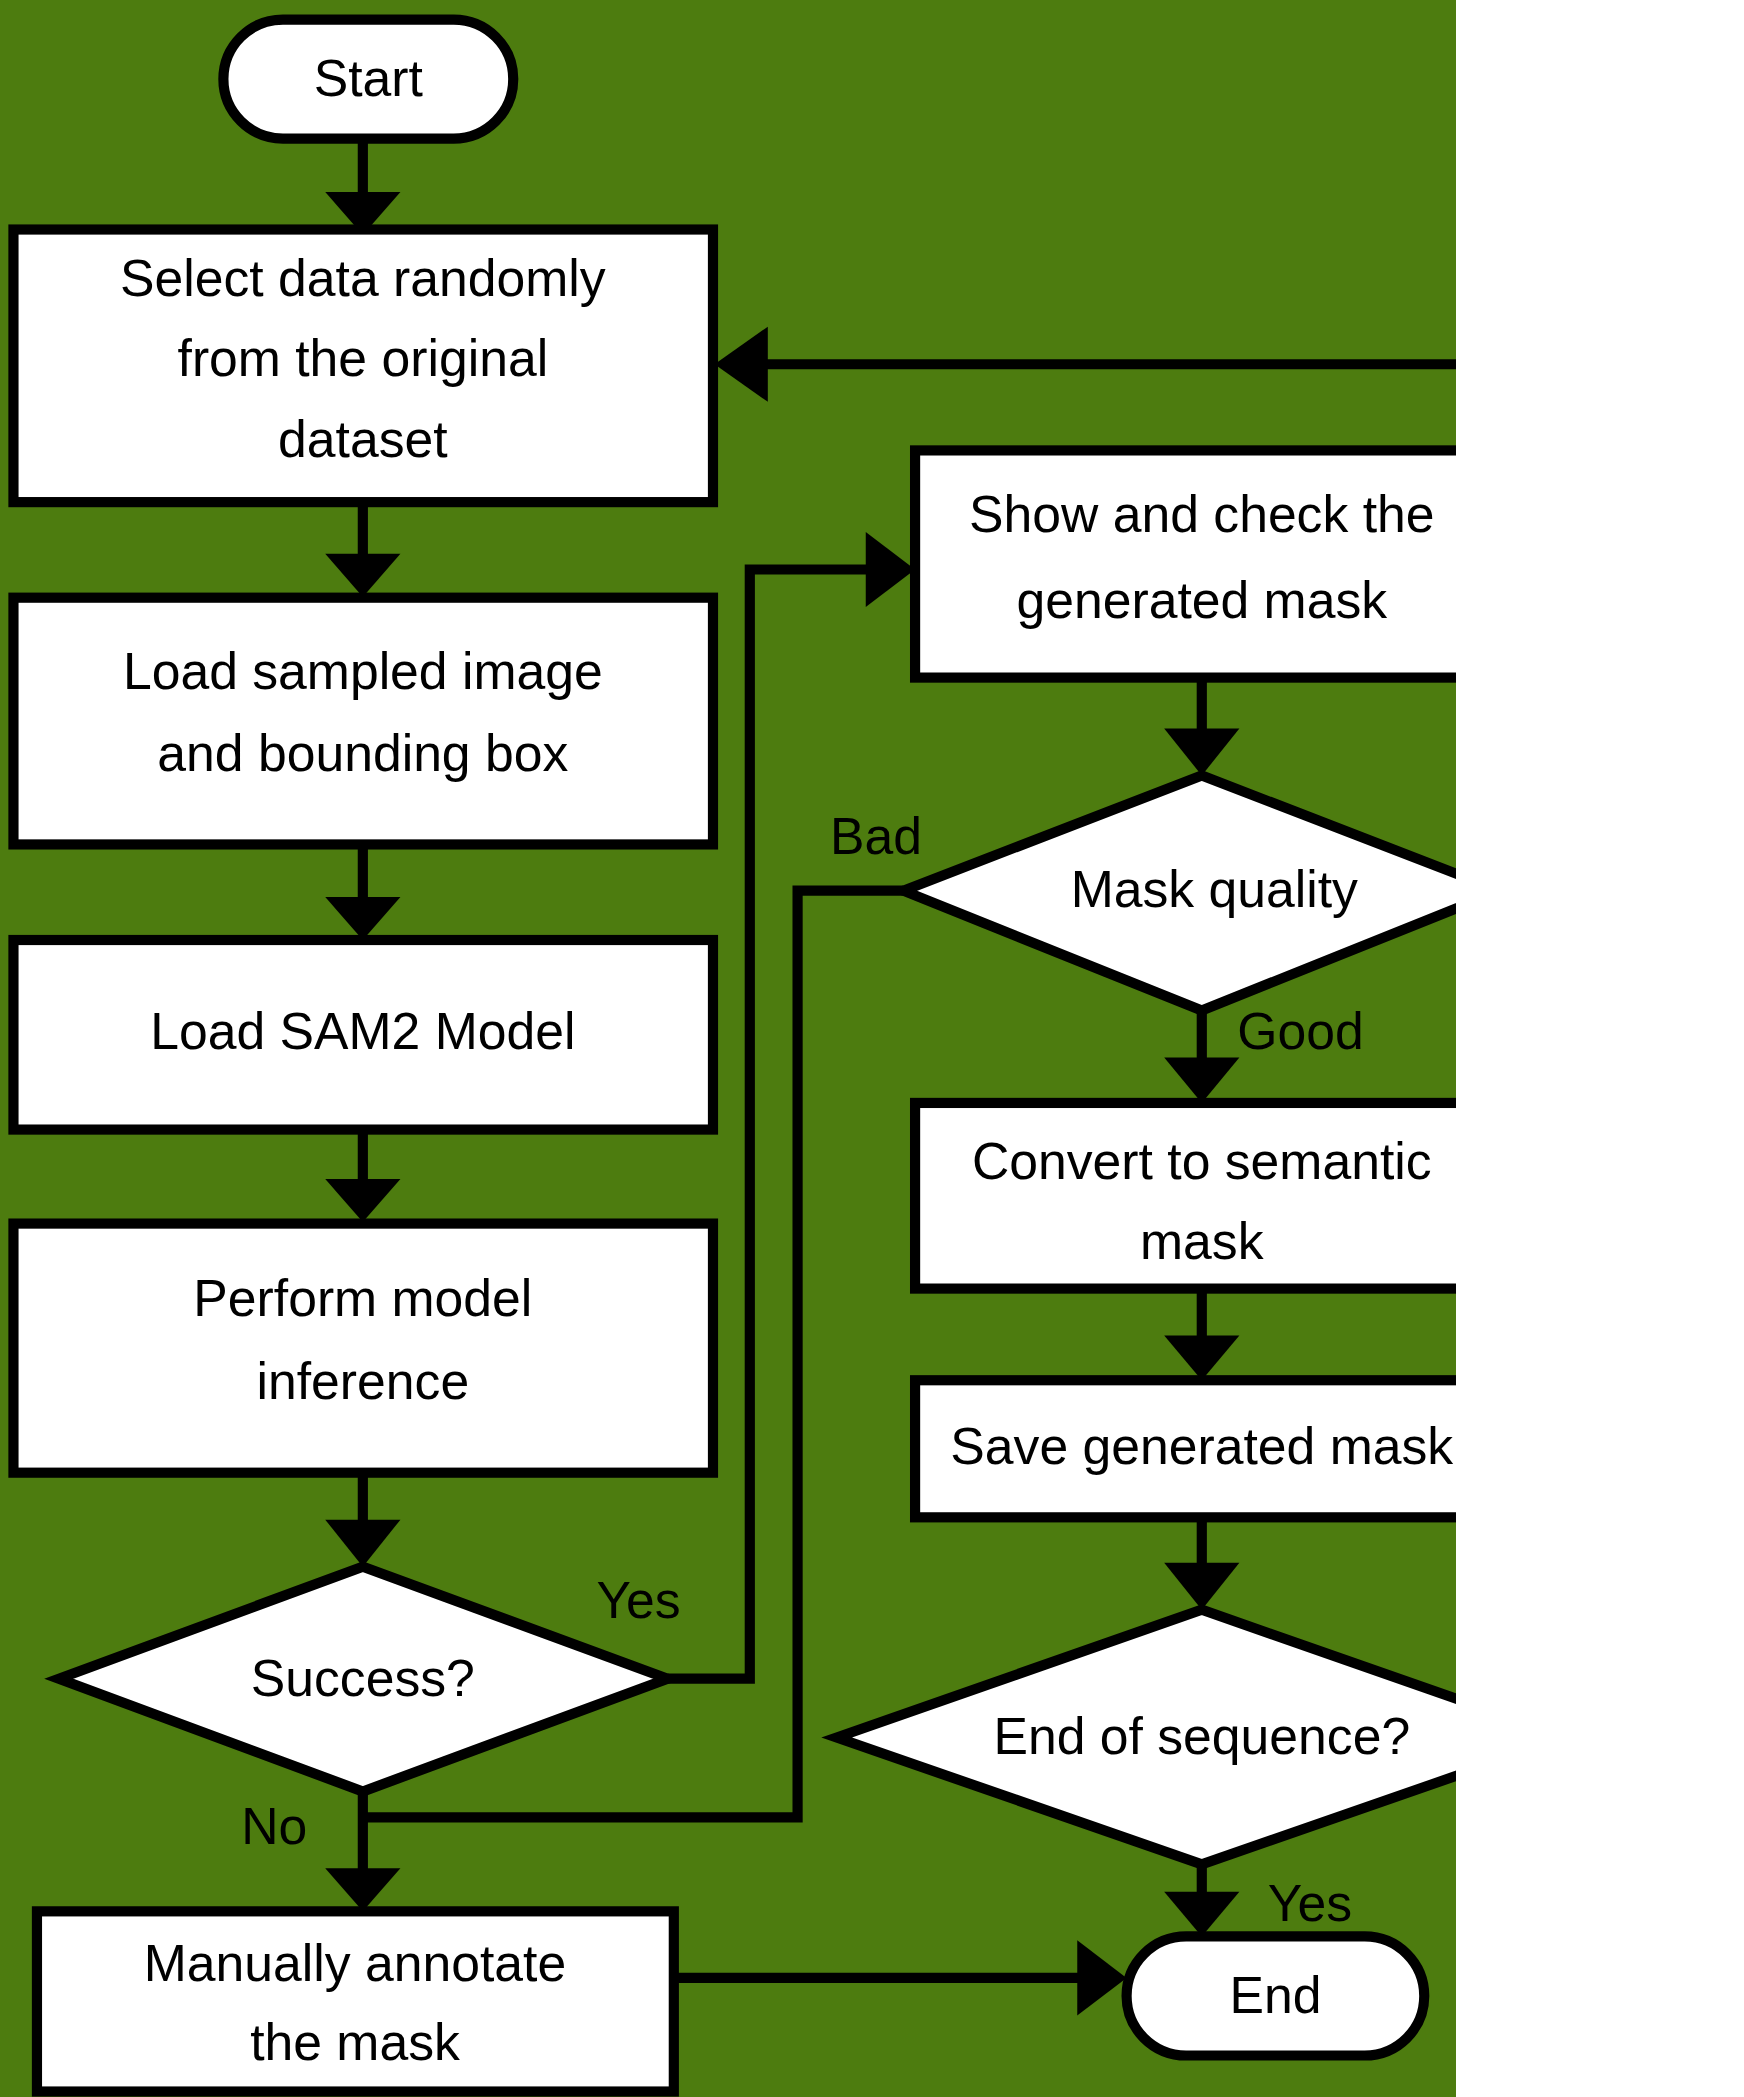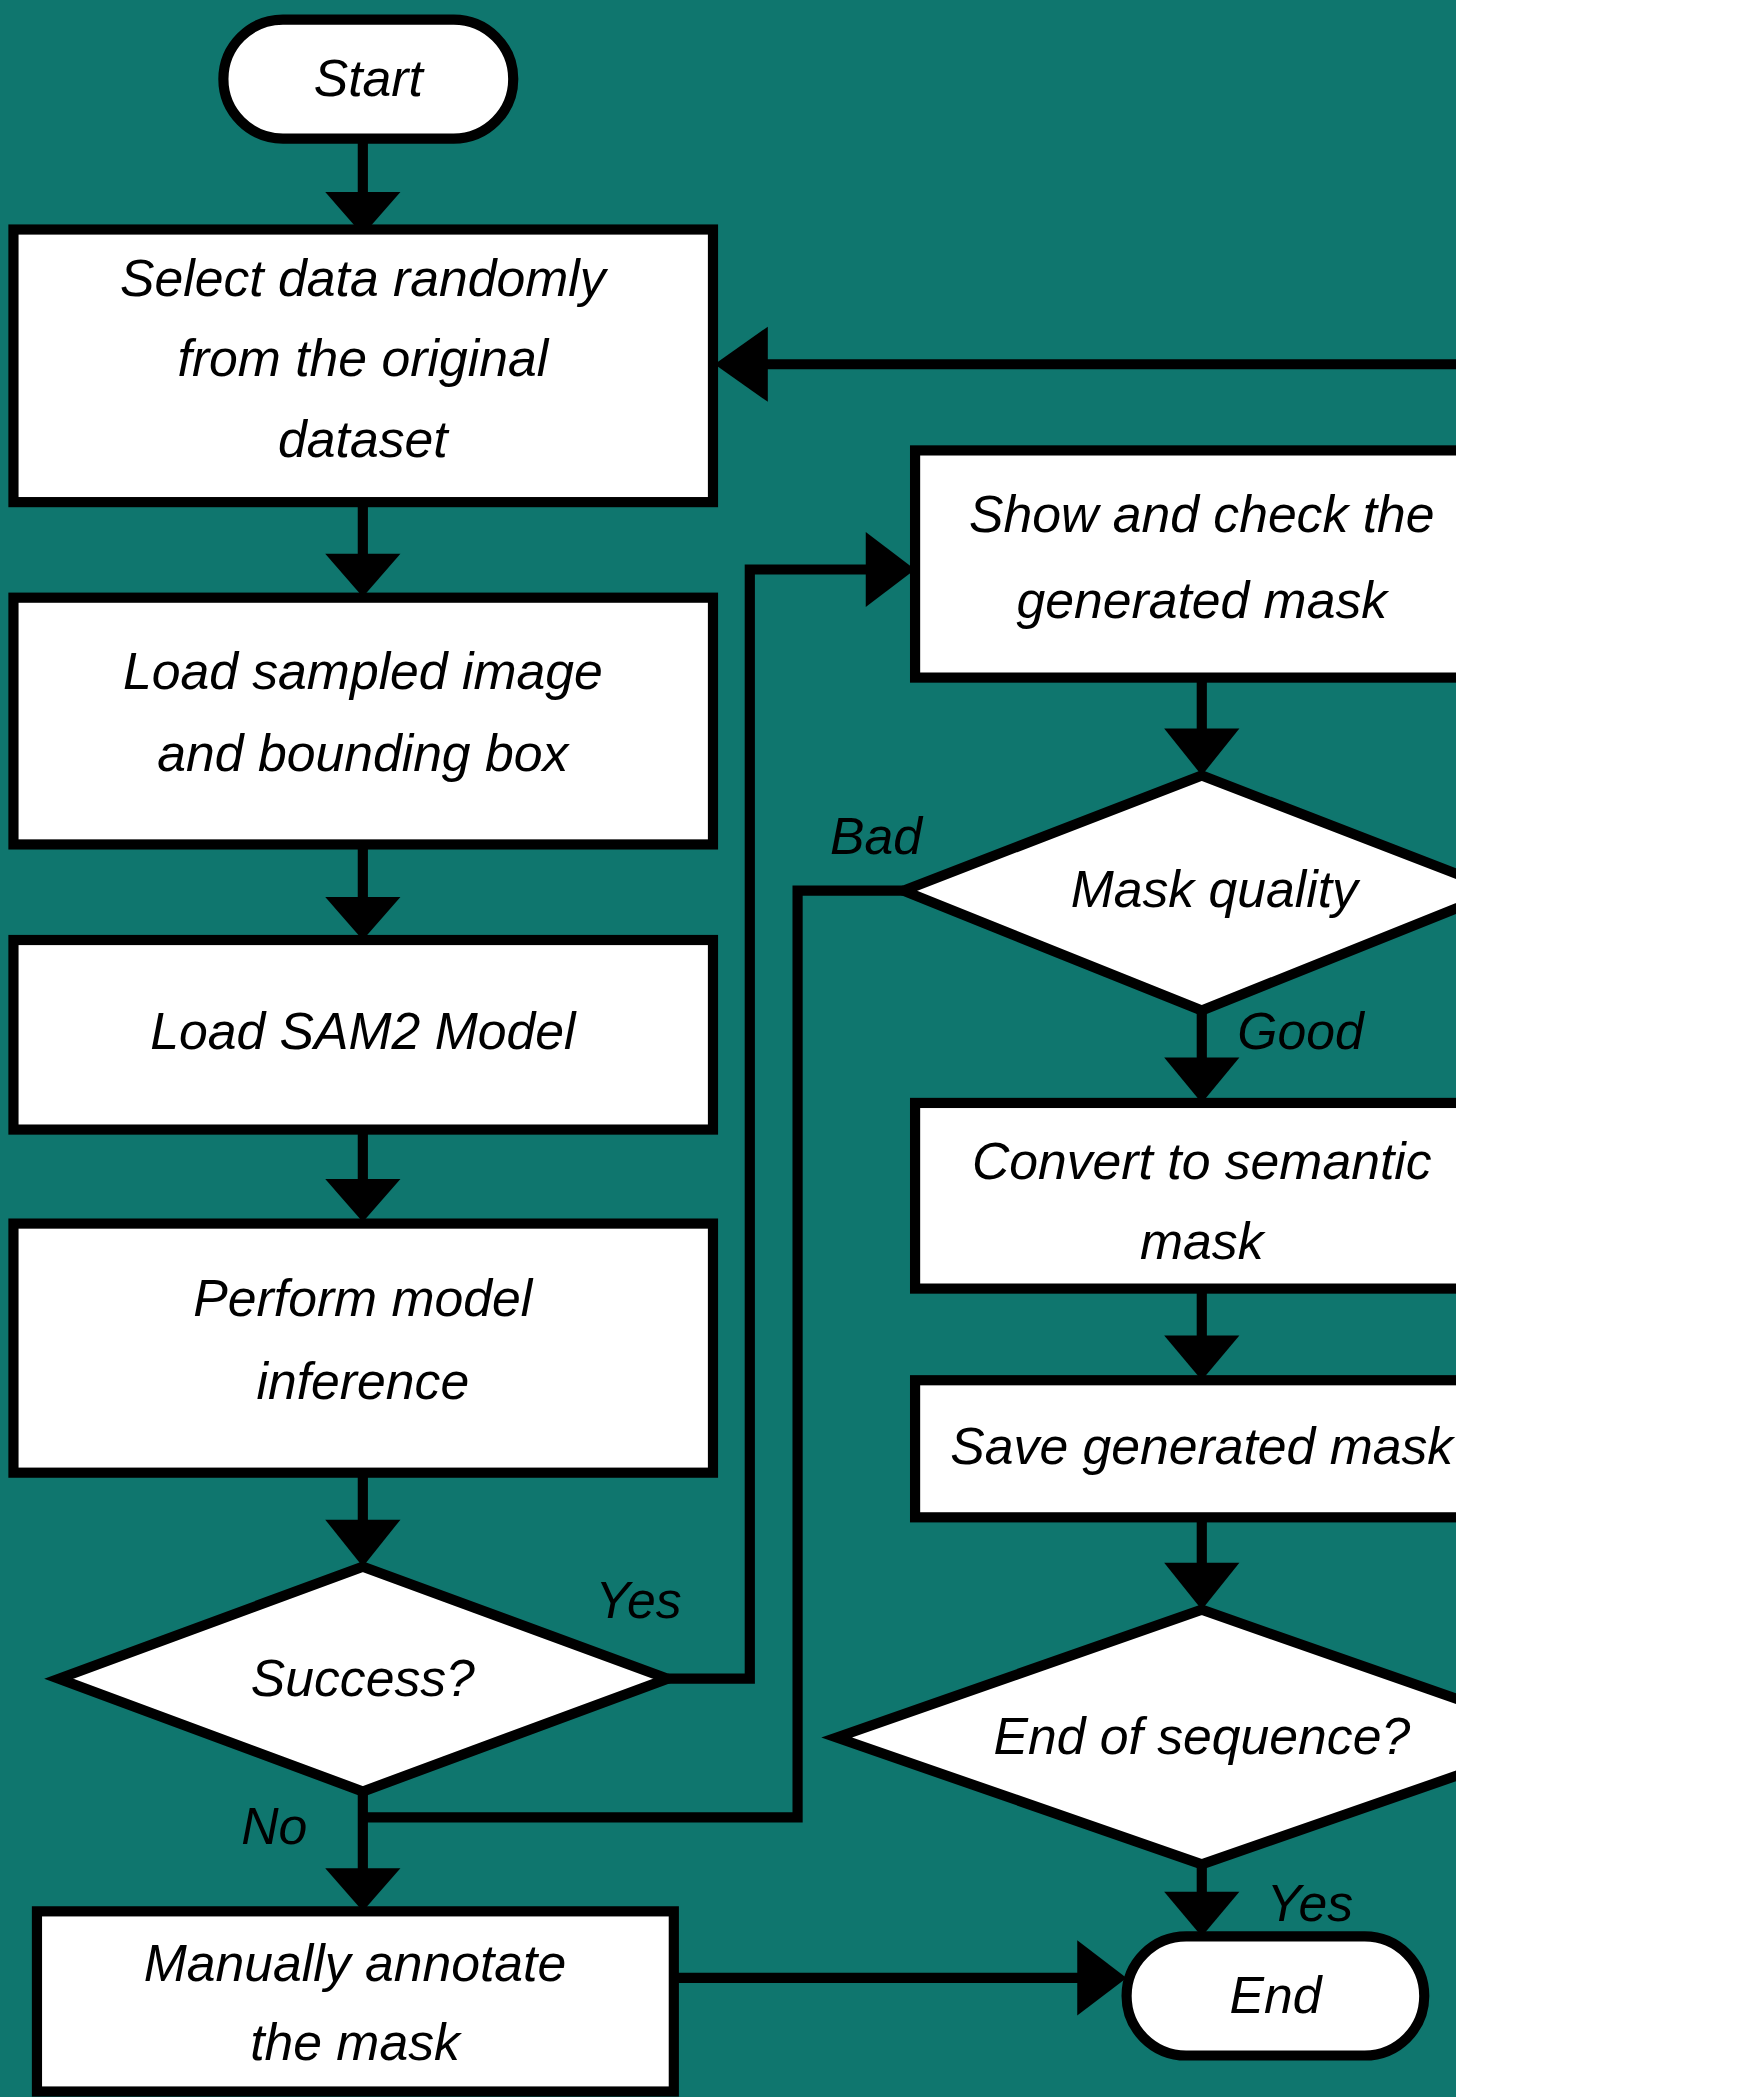--- a/index.html
+++ b/index.html
@@ -7,23 +7,22 @@
     padding: 0;
     background: #ffffff;
   }
   body {
     font-family: "Liberation Sans", sans-serif;
   }
   #flow-root {
     position: relative;
     width: 1456px;
     height: 2097px;
-    background: #0f766e;
+    background: #4d7c0f;
     overflow: hidden;
-    font-style: italic;
   }
   svg#flowchart {
     display: block;
     width: 1744px;
     height: 2097px;
   }
   .node-shape {
     fill: #ffffff;
     stroke: #000000;
     stroke-width: 13;

